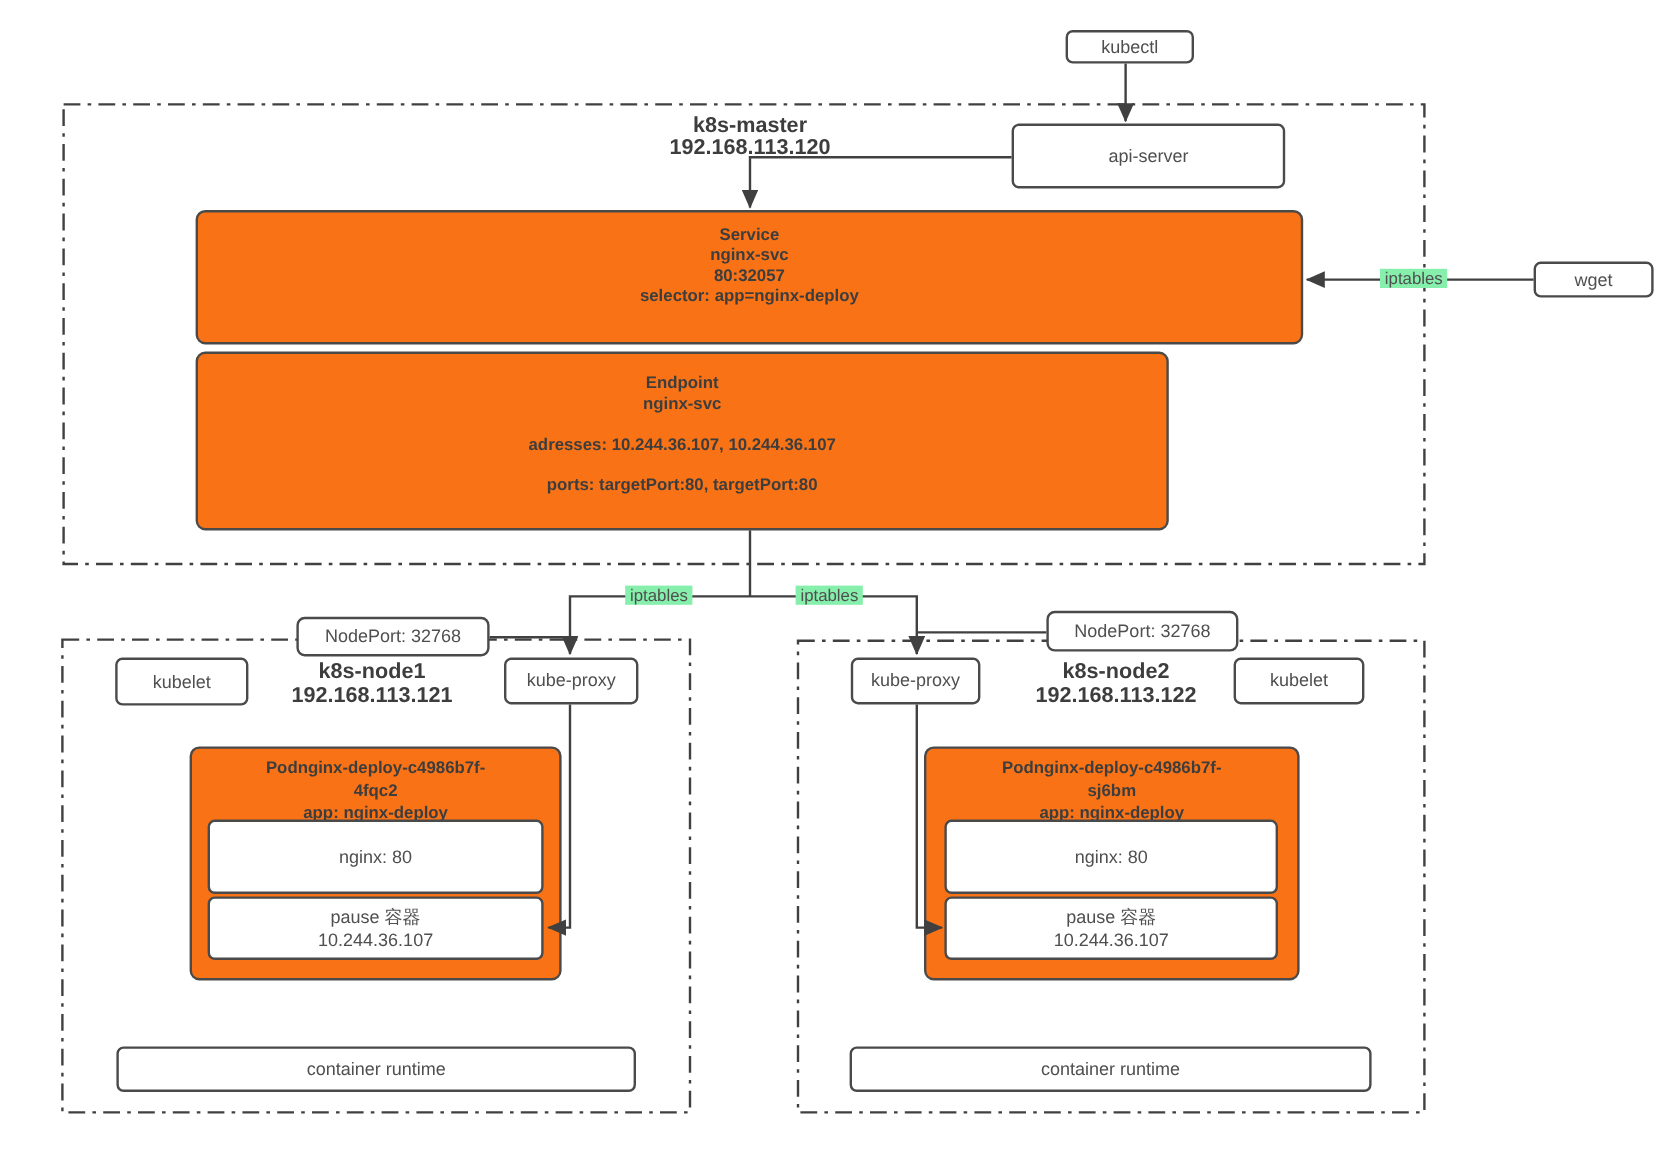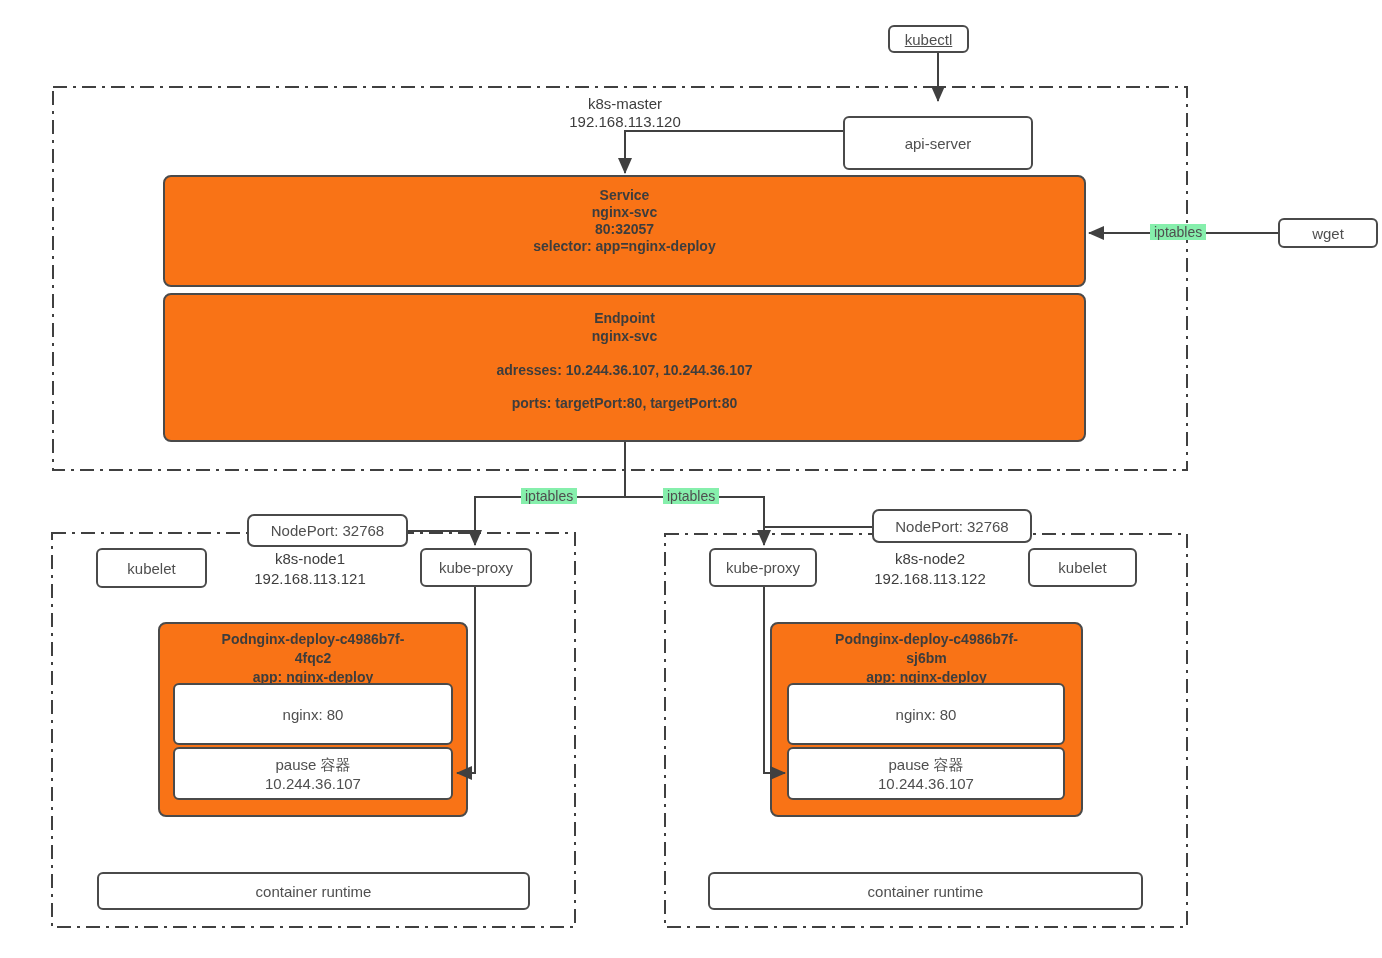--- a/index.html
+++ b/index.html
@@ -20,65 +20,65 @@
   .bigbox {
     position:absolute; box-sizing:border-box; background:#f97316;
     border:2px solid #4a4a4a; border-radius:8px;
     color:#3d3d3d; z-index:1; text-align:center;
   }
   .svc-line { font-size:14px; font-weight:bold; line-height:17px; color:#3d3d3d; }
   .ep-title { font-size:14px; font-weight:bold; line-height:18px; color:#3d3d3d; }
   .ep-row   { font-size:14px; font-weight:bold; color:#3d3d3d; margin-top:17px; }
   .freelabel {
     position:absolute; z-index:2; text-align:center;
-    font-size:15px; font-weight:normal; color:#3d3d3d; line-height:19px;
+    font-size:18px; font-weight:bold; color:#3d3d3d; line-height:19px;
   }
   .pod-title { font-size:14px; font-weight:bold; line-height:19px; color:#3d3d3d; padding-top:6px; }
   .pause-line { line-height:19px; }
   .iptables {
     position:absolute; z-index:4; background:#86efac; padding:0 4px;
     font-size:14px; color:#4f4f4f; white-space:nowrap;
   }
 </style>
 </head>
 <body>
 
 <div class="canvas">
 
   <svg class="layer under">
     <rect x="53" y="87" width="1134" height="383" fill="none" stroke="#404040" stroke-width="2" stroke-dasharray="14 6 3 6"></rect>
     <rect x="52" y="533" width="523" height="394" fill="none" stroke="#404040" stroke-width="2" stroke-dasharray="14 6 3 6"></rect>
     <rect x="665" y="534" width="522" height="393" fill="none" stroke="#404040" stroke-width="2" stroke-dasharray="14 6 3 6"></rect>
   </svg>
 
-  <div class="box" style="left:888px; top:25px; width:81px; height:28px;text-decoration:underline;">
+  <div class="box" style="left:888px; top:25px; width:107px; height:28px;">
     <span>kubectl</span>
   </div>
 
-  <div class="box" style="left:843px; top:116px; width:190px; height:54px;">
+  <div class="box" style="left:843px; top:103px; width:228px; height:54px;">
     <span>api-server</span>
   </div>
 
   <div class="box" style="left:1278px; top:218px; width:100px; height:30px;">
     <span>wget</span>
   </div>
 
   <div class="freelabel" style="left:525px; top:95px; width:200px; line-height:18px;">
     <div>k8s-master</div>
     <div>192.168.113.120</div>
   </div>
 
   <div class="bigbox" style="left:163px; top:175px; width:923px; height:112px; padding-top:10px;">
     <div class="svc-line">Service</div>
     <div class="svc-line">nginx-svc</div>
     <div class="svc-line">80:32057</div>
     <div class="svc-line">selector: app=nginx-deploy</div>
   </div>
 
-  <div class="bigbox" style="left:163px; top:293px; width:923px; height:149px; padding-top:14px;">
+  <div class="bigbox" style="left:163px; top:293px; width:811px; height:149px; padding-top:14px;">
     <div class="ep-title">Endpoint</div>
     <div class="ep-title">nginx-svc</div>
     <div class="ep-row">adresses: 10.244.36.107, 10.244.36.107</div>
     <div class="ep-row">ports: targetPort:80, targetPort:80</div>
   </div>
 
   <div class="box" style="left:247px; top:514px; width:161px; height:33px; border-radius:7px;">
     <span>NodePort: 32768</span>
   </div>
   <div class="box" style="left:872px; top:509px; width:160px; height:34px; border-radius:7px;">

